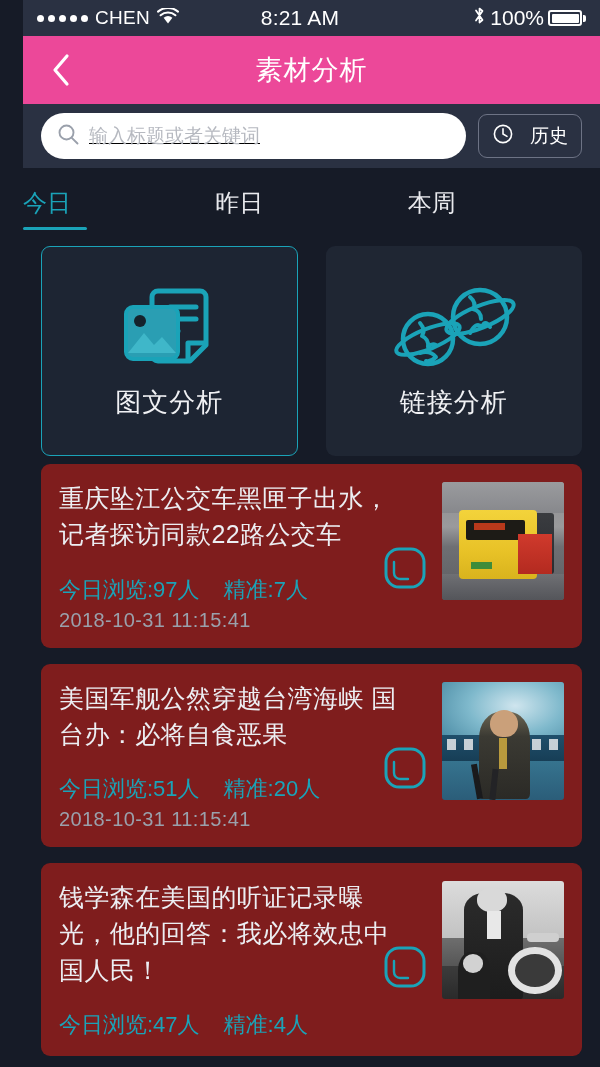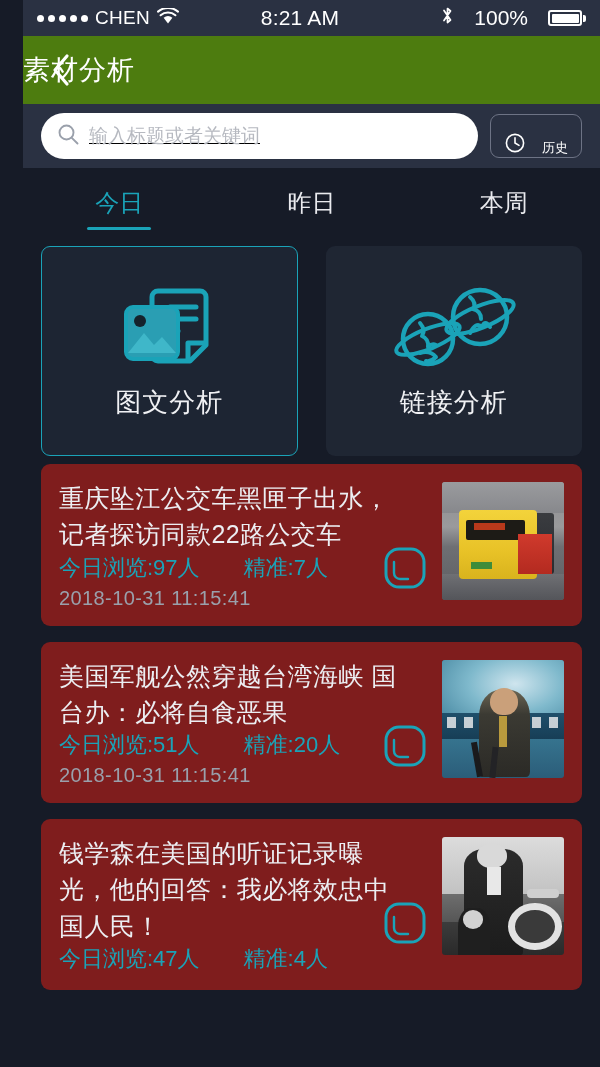--- a/index.html
+++ b/index.html
@@ -17,50 +17,50 @@
     display:flex; align-items:center; justify-content:space-between;
     padding:0 14px; color:#ffffff; font-size:21px;
   }
   .sb-left { display:flex; align-items:center; gap:7px; }
   .dots { display:flex; gap:4px; align-items:center; }
   .dots i { width:7px; height:7px; border-radius:50%; background:#fff; display:block; }
   .carrier { font-size:19px; letter-spacing:.3px; }
   .wifi { display:inline-block; }
   .sb-center { font-size:21px; font-weight:400; letter-spacing:.2px;
                position:absolute; left:0; right:0; text-align:center; pointer-events:none; }
-  .sb-right { display:flex; align-items:center; gap:20px; z-index:2; }
+  .sb-right { display:flex; align-items:center; gap:4px; z-index:2; }
   .batt { display:flex; align-items:center; }
   .batt-body { width:34px; height:16px; border:2px solid #fff; border-radius:3px;
                padding:1.5px; display:flex; }
   .batt-fill { background:#fff; width:100%; border-radius:1px; }
   .batt-nub { width:3px; height:7px; background:#fff; border-radius:0 2px 2px 0; margin-left:1px; }
 
   
-  .navbar { height:68px; background:#4d7c0f; position:relative;
-            display:flex; align-items:center; justify-content:flex-start; }
+  .navbar { height:68px; background:#ec4899; position:relative;
+            display:flex; align-items:center; justify-content:center; }
   .nav-back { position:absolute; left:18px; top:50%; transform:translateY(-50%);
               width:40px; height:40px; display:flex; align-items:center; justify-content:center;
               cursor:pointer; }
   .nav-title { color:#fff; font-size:27px; letter-spacing:1px; }
 
   
   .searchrow { background:#2a3142; height:64px; display:flex; align-items:center;
                padding:0 18px; gap:12px; }
   .searchbox { flex:1; height:46px; background:#fff; border-radius:23px;
                display:flex; align-items:center; padding:0 16px; gap:10px;text-decoration:underline; }
   .search-input { border:0; outline:0; background:transparent; flex:1;
                   font-size:19px; color:#333; font-family:inherit; }
   .search-input::placeholder { color:#b6b9c0; }
   .history-btn { height:44px; padding:0 13px; border:1.5px solid #6d7385; border-radius:9px;
-                 display:flex; align-items:flex-end; gap:16px; color:#fff; font-size:13px;
+                 display:flex; align-items:center; gap:16px; color:#fff; font-size:19px;
                  cursor:pointer; background:transparent; font-family:inherit; }
 
   
   .periodtabs { background:#161b27; display:flex; height:70px; align-items:stretch; }
-  .ptab { flex:1; display:flex; flex-direction:column; align-items:center; justify-content:center;
+  .ptab { flex:1; display:flex; flex-direction:column; align-items:flex-start; justify-content:center;
           color:#e9eaee; font-size:24px; cursor:pointer; position:relative; }
   .ptab.active { color:#1aa3b8; }
   .ptab .underline { position:absolute; bottom:8px; width:64px; height:3px;
                      background:#1aa3b8; border-radius:2px; opacity:0; }
   .ptab.active .underline { opacity:1; }
 
   
   .anarow { display:flex; gap:28px; padding:8px 18px 0 18px; }
   .anacard { flex:1; height:210px; border-radius:9px; background:#1f2633;
              display:flex; flex-direction:column; align-items:center; justify-content:center;
@@ -77,21 +77,21 @@
   .ftab .f-underline { position:absolute; bottom:0; width:64px; height:3px;
                        background:#1aa3b8; border-radius:2px; opacity:0; }
   .ftab.active .f-underline { opacity:1; }
 
   
   .list { padding:8px 18px 0 18px; display:flex; flex-direction:column; gap:16px; }
   .item { background:#7f1d1d; border-radius:9px; padding:16px 18px; position:relative;
           min-height:150px; cursor:pointer; }
   .item-title { color:#eceef2; font-size:25px; line-height:1.45; padding-right:160px;
                 letter-spacing:.4px; }
-  .item-stats { display:flex; gap:44px; margin-top:0; color:#1aa3b8; font-size:22px; }
+  .item-stats { display:flex; gap:24px; margin-top:22px; color:#1aa3b8; font-size:22px; }
   .item-time { color:#9aa0ab; font-size:20px; margin-top:4px; letter-spacing:.4px; }
   .item-thumb { position:absolute; right:18px; top:18px; width:122px; height:118px;
                 border-radius:3px; overflow:hidden; }
   .mark-icon { position:absolute; right:155px; top:82px; width:44px; height:44px; cursor:pointer; }
 
   
   .th { width:100%; height:100%; position:relative; }
   .th-bus { background:linear-gradient(180deg,#8c8d8f 0%,#9a9a9c 38%,#6e6f73 55%,#5c5d61 100%); }
   .bus-body { position:absolute; left:14%; top:24%; width:64%; height:58%;
               background:linear-gradient(180deg,#f3d33b 0%,#e8c227 60%,#d9b31d 100%); border-radius:4px; }

